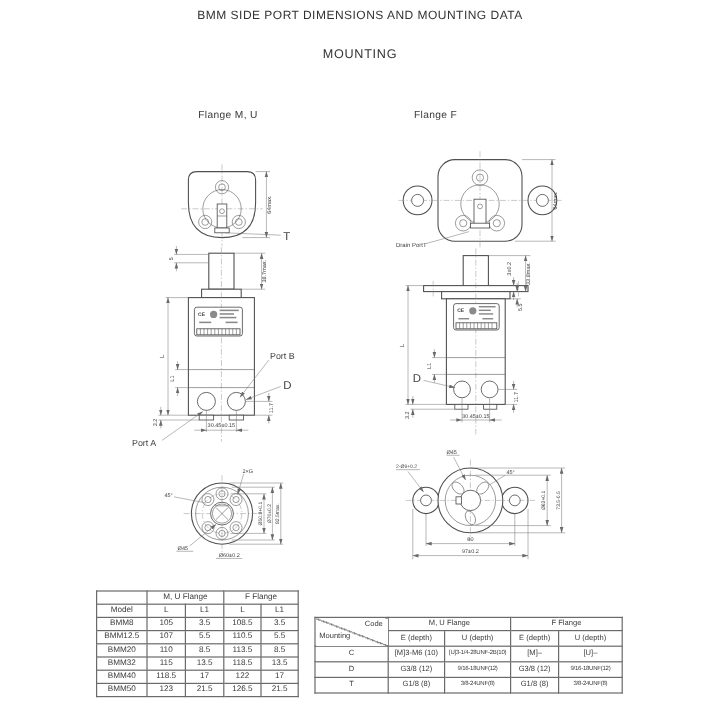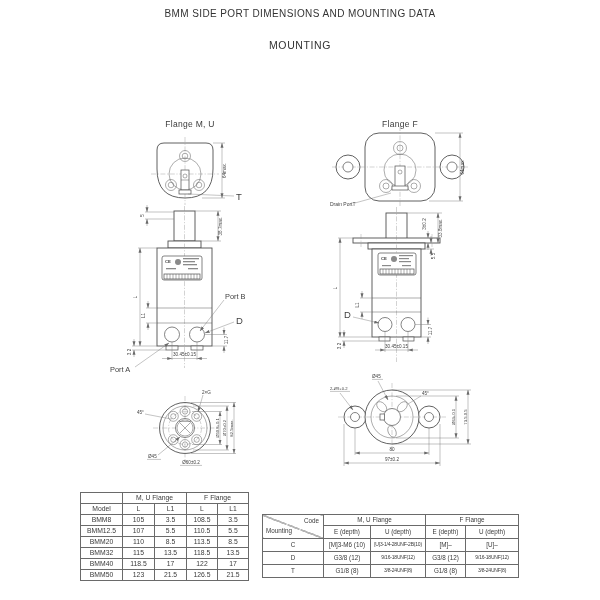--- a/index.html
+++ b/index.html
@@ -2,23 +2,23 @@
 <html><head>
 <meta charset="utf-8">
 <style>
   html,body{margin:0;padding:0;background:#fff;}
   #page{position:relative;width:600px;height:600px;background:#fff;overflow:hidden;
         font-family:"Liberation Sans",sans-serif;color:#3a3a3a;}
   .title{position:absolute;top:8px;left:0;width:600px;text-align:center;
          font-size:10px;letter-spacing:.4px;color:#333;}
   .subtitle{position:absolute;top:39px;left:0;width:600px;text-align:center;
          font-size:10.5px;letter-spacing:.6px;color:#333;}
-  .flabel{position:absolute;font-size:8.5px;letter-spacing:.3px;color:#3a3a3a;margin-top:29px;}
+  .flabel{position:absolute;font-size:8.5px;letter-spacing:.3px;color:#3a3a3a;}
   #flabelL{left:130px;top:90px;width:120px;text-align:center;}
-  #flabelR{left:345px;top:90px;width:110px;text-align:center;}
+  #flabelR{left:345px;top:90px;width:110px;text-align:left;}
   svg{position:absolute;}
   svg text{fill:#3f3f3f;font-family:"Liberation Sans",sans-serif;}
   .dt{font-size:4.6px;}
   .dts{font-size:4.2px;}
   .dm{font-size:5px;}
   .lbl{font-size:7.4px;}
   .big{font-size:9.5px;}
   .out{fill:#fff;stroke:#4f4f4f;stroke-width:.9;}
   .out2{fill:#fff;stroke:#4f4f4f;stroke-width:.7;}
   .thin{fill:none;stroke:#5a5a5a;stroke-width:.5;}

